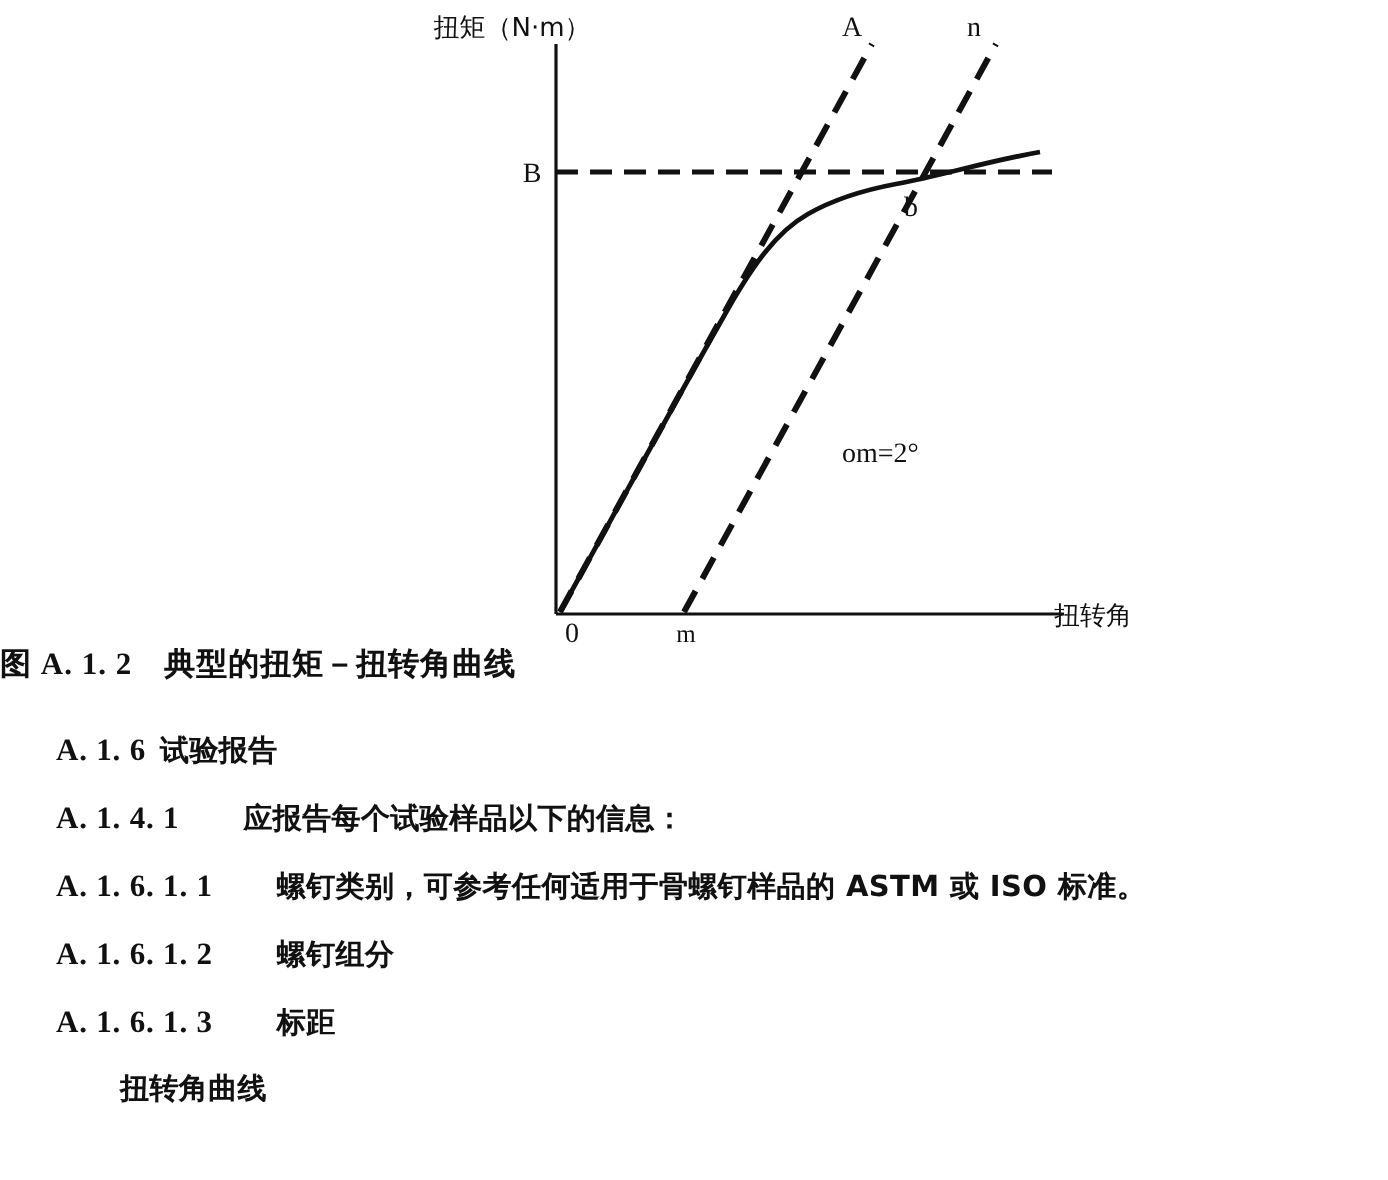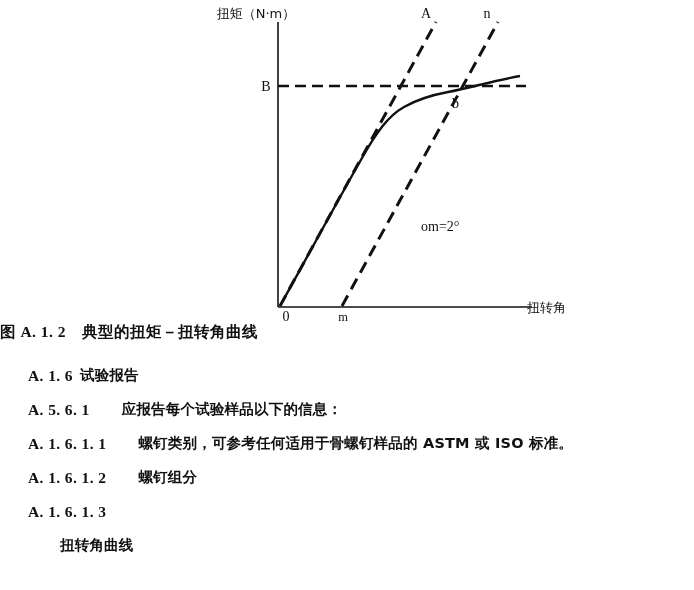--- a/index.html
+++ b/index.html
@@ -41,21 +41,21 @@
 
   
   #body-text {
     position: absolute;
     left: 28px;
     top: 366px;
     width: 640px;
   }
   .para {
     display: flex;
-    align-items: flex-start;
+    align-items: flex-end;
     margin-bottom: 13px;
     font-size: 15.5px;
     font-weight: bold;
     line-height: 1.35;
   }
   .para .num {
     flex: 0 0 auto;
     white-space: nowrap;
     font-family: "Liberation Serif", serif;
     letter-spacing: 0.4px;
@@ -125,36 +125,37 @@
 </div>
 
 <div id="body-text">
 
   <div class="para heading">
     <span class="num">A. 1. 6</span>
     <span class="txt">试验报告</span>
   </div>
 
   <div class="para">
-    <span class="num">A. 5. 6. 1</span>
+    <span class="num">A. 1. 4. 1</span>
     <span class="txt">应报告每个试验样品以下的信息：</span>
   </div>
 
   <div class="para">
     <span class="num">A. 1. 6. 1. 1</span>
     <span class="txt">螺钉类别，可参考任何适用于骨螺钉样品的 ASTM 或 ISO 标准。</span>
   </div>
 
   <div class="para">
     <span class="num">A. 1. 6. 1. 2</span>
     <span class="txt">螺钉组分</span>
   </div>
 
   <div class="para">
     <span class="num">A. 1. 6. 1. 3</span>
+    <span class="txt">标距</span>
   </div>
 
 
   <div class="para">
     <span class="txt">扭转角曲线</span>
   </div>
 
 </div>
 
 </body></html>

